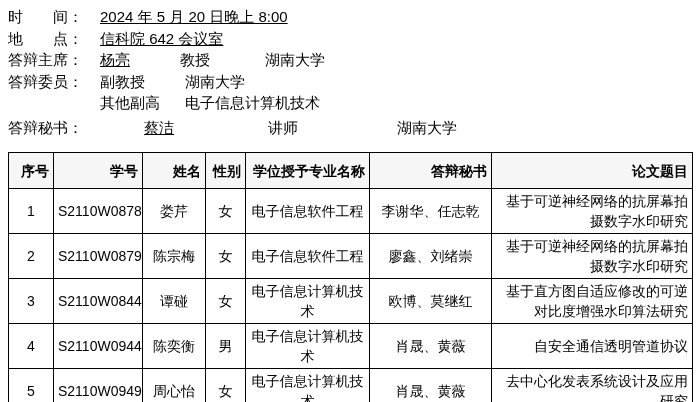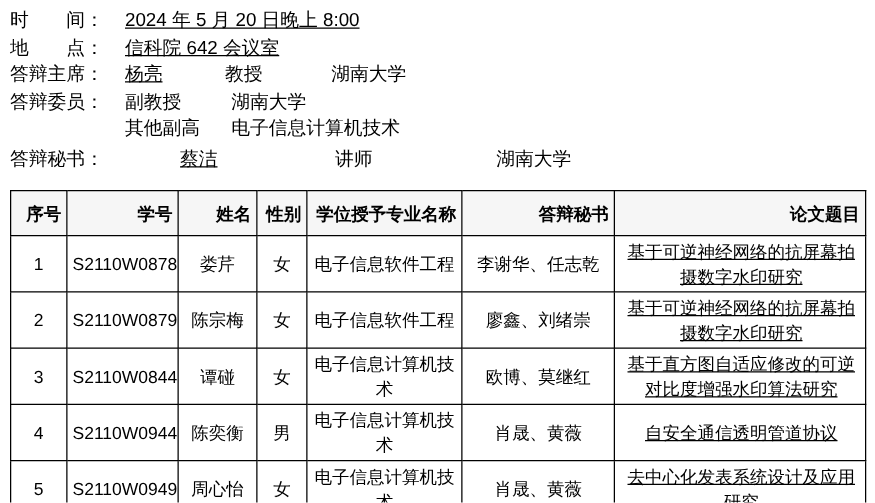--- a/index.html
+++ b/index.html
@@ -33,21 +33,21 @@
     border: 1px solid #000000;
     text-align: center;
     vertical-align: middle;
     padding: 2px 4px;
     line-height: 20px;
     overflow: hidden;
   }
   thead tr { height: 36px; }
   thead th { background: #f6f6f6; font-weight: bold; text-align: right; }
   tbody tr { height: 41px; }
-  td.title-cell { text-align: center; padding-left: 6px; padding-right: 4px; text-decoration: underline; }
+  td.title-cell { text-align: right; padding-left: 6px; padding-right: 4px; }
 </style>
 </head>
 <body>
 
 <div class="page">
 
   <div class="info">
     <div class="info-row">
       <span class="lbl">时　　间：</span>
       <span class="c0">2024 年 5 月 20 日晚上 8:00</span>

